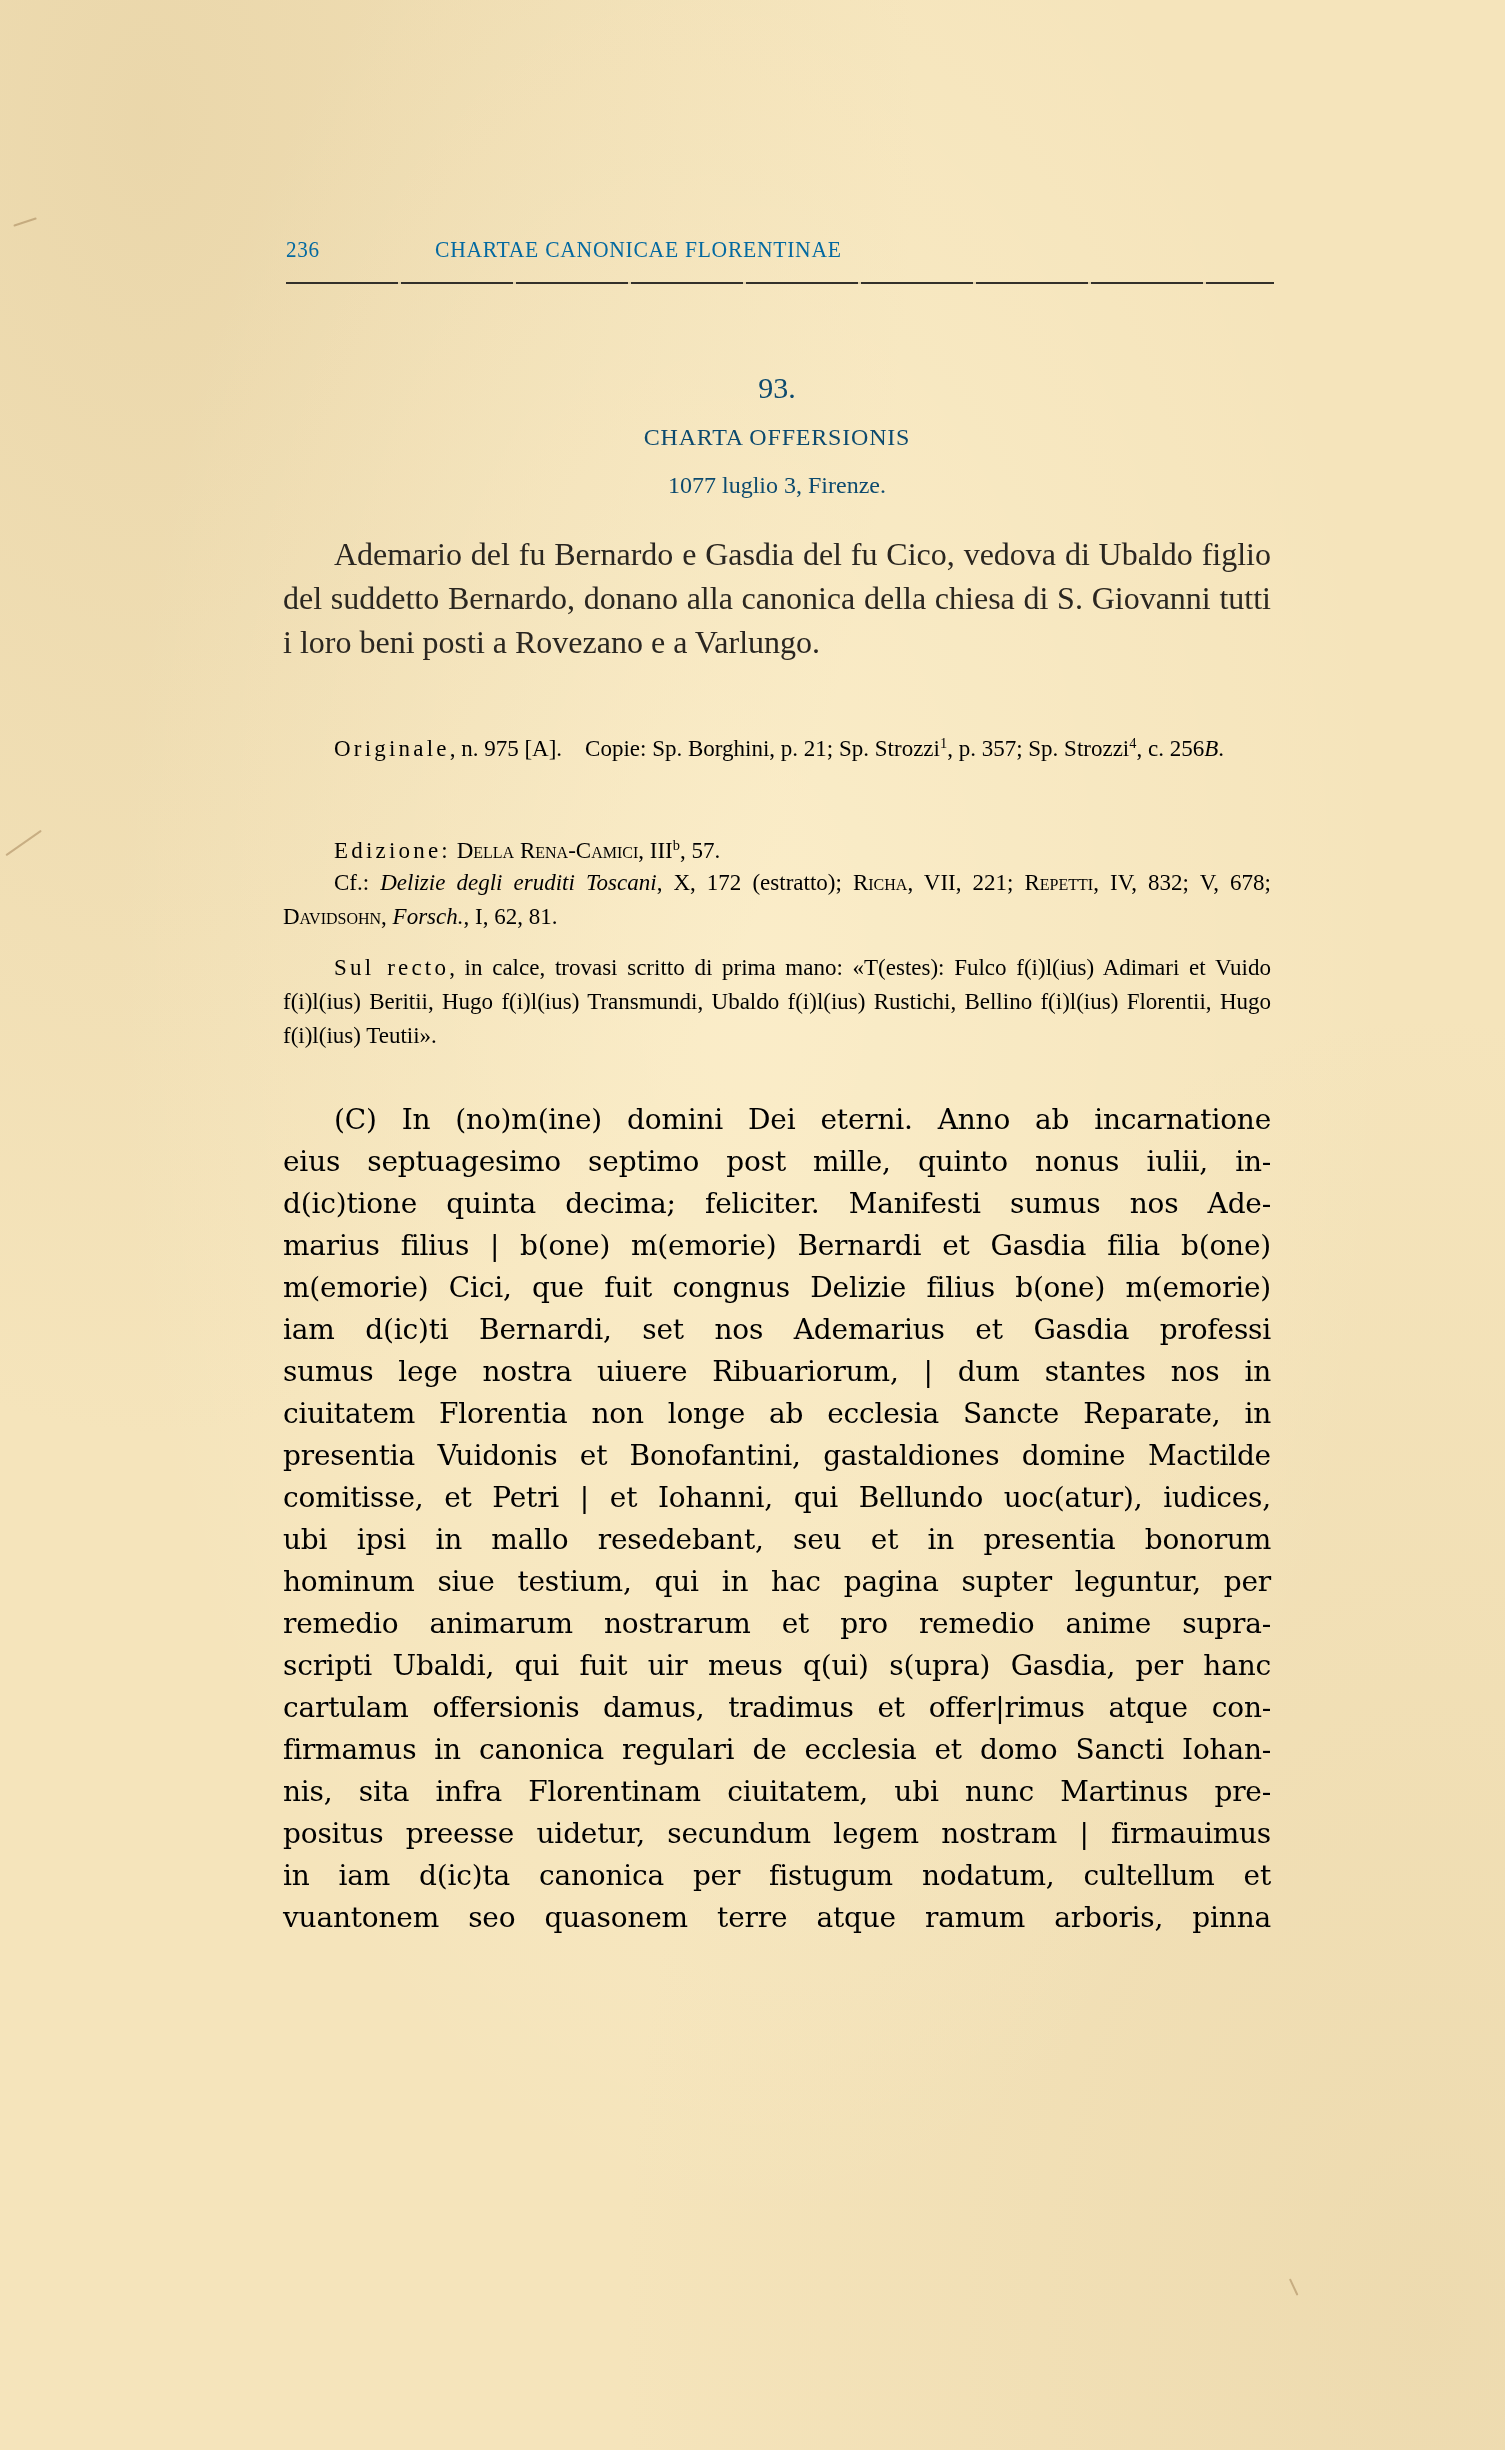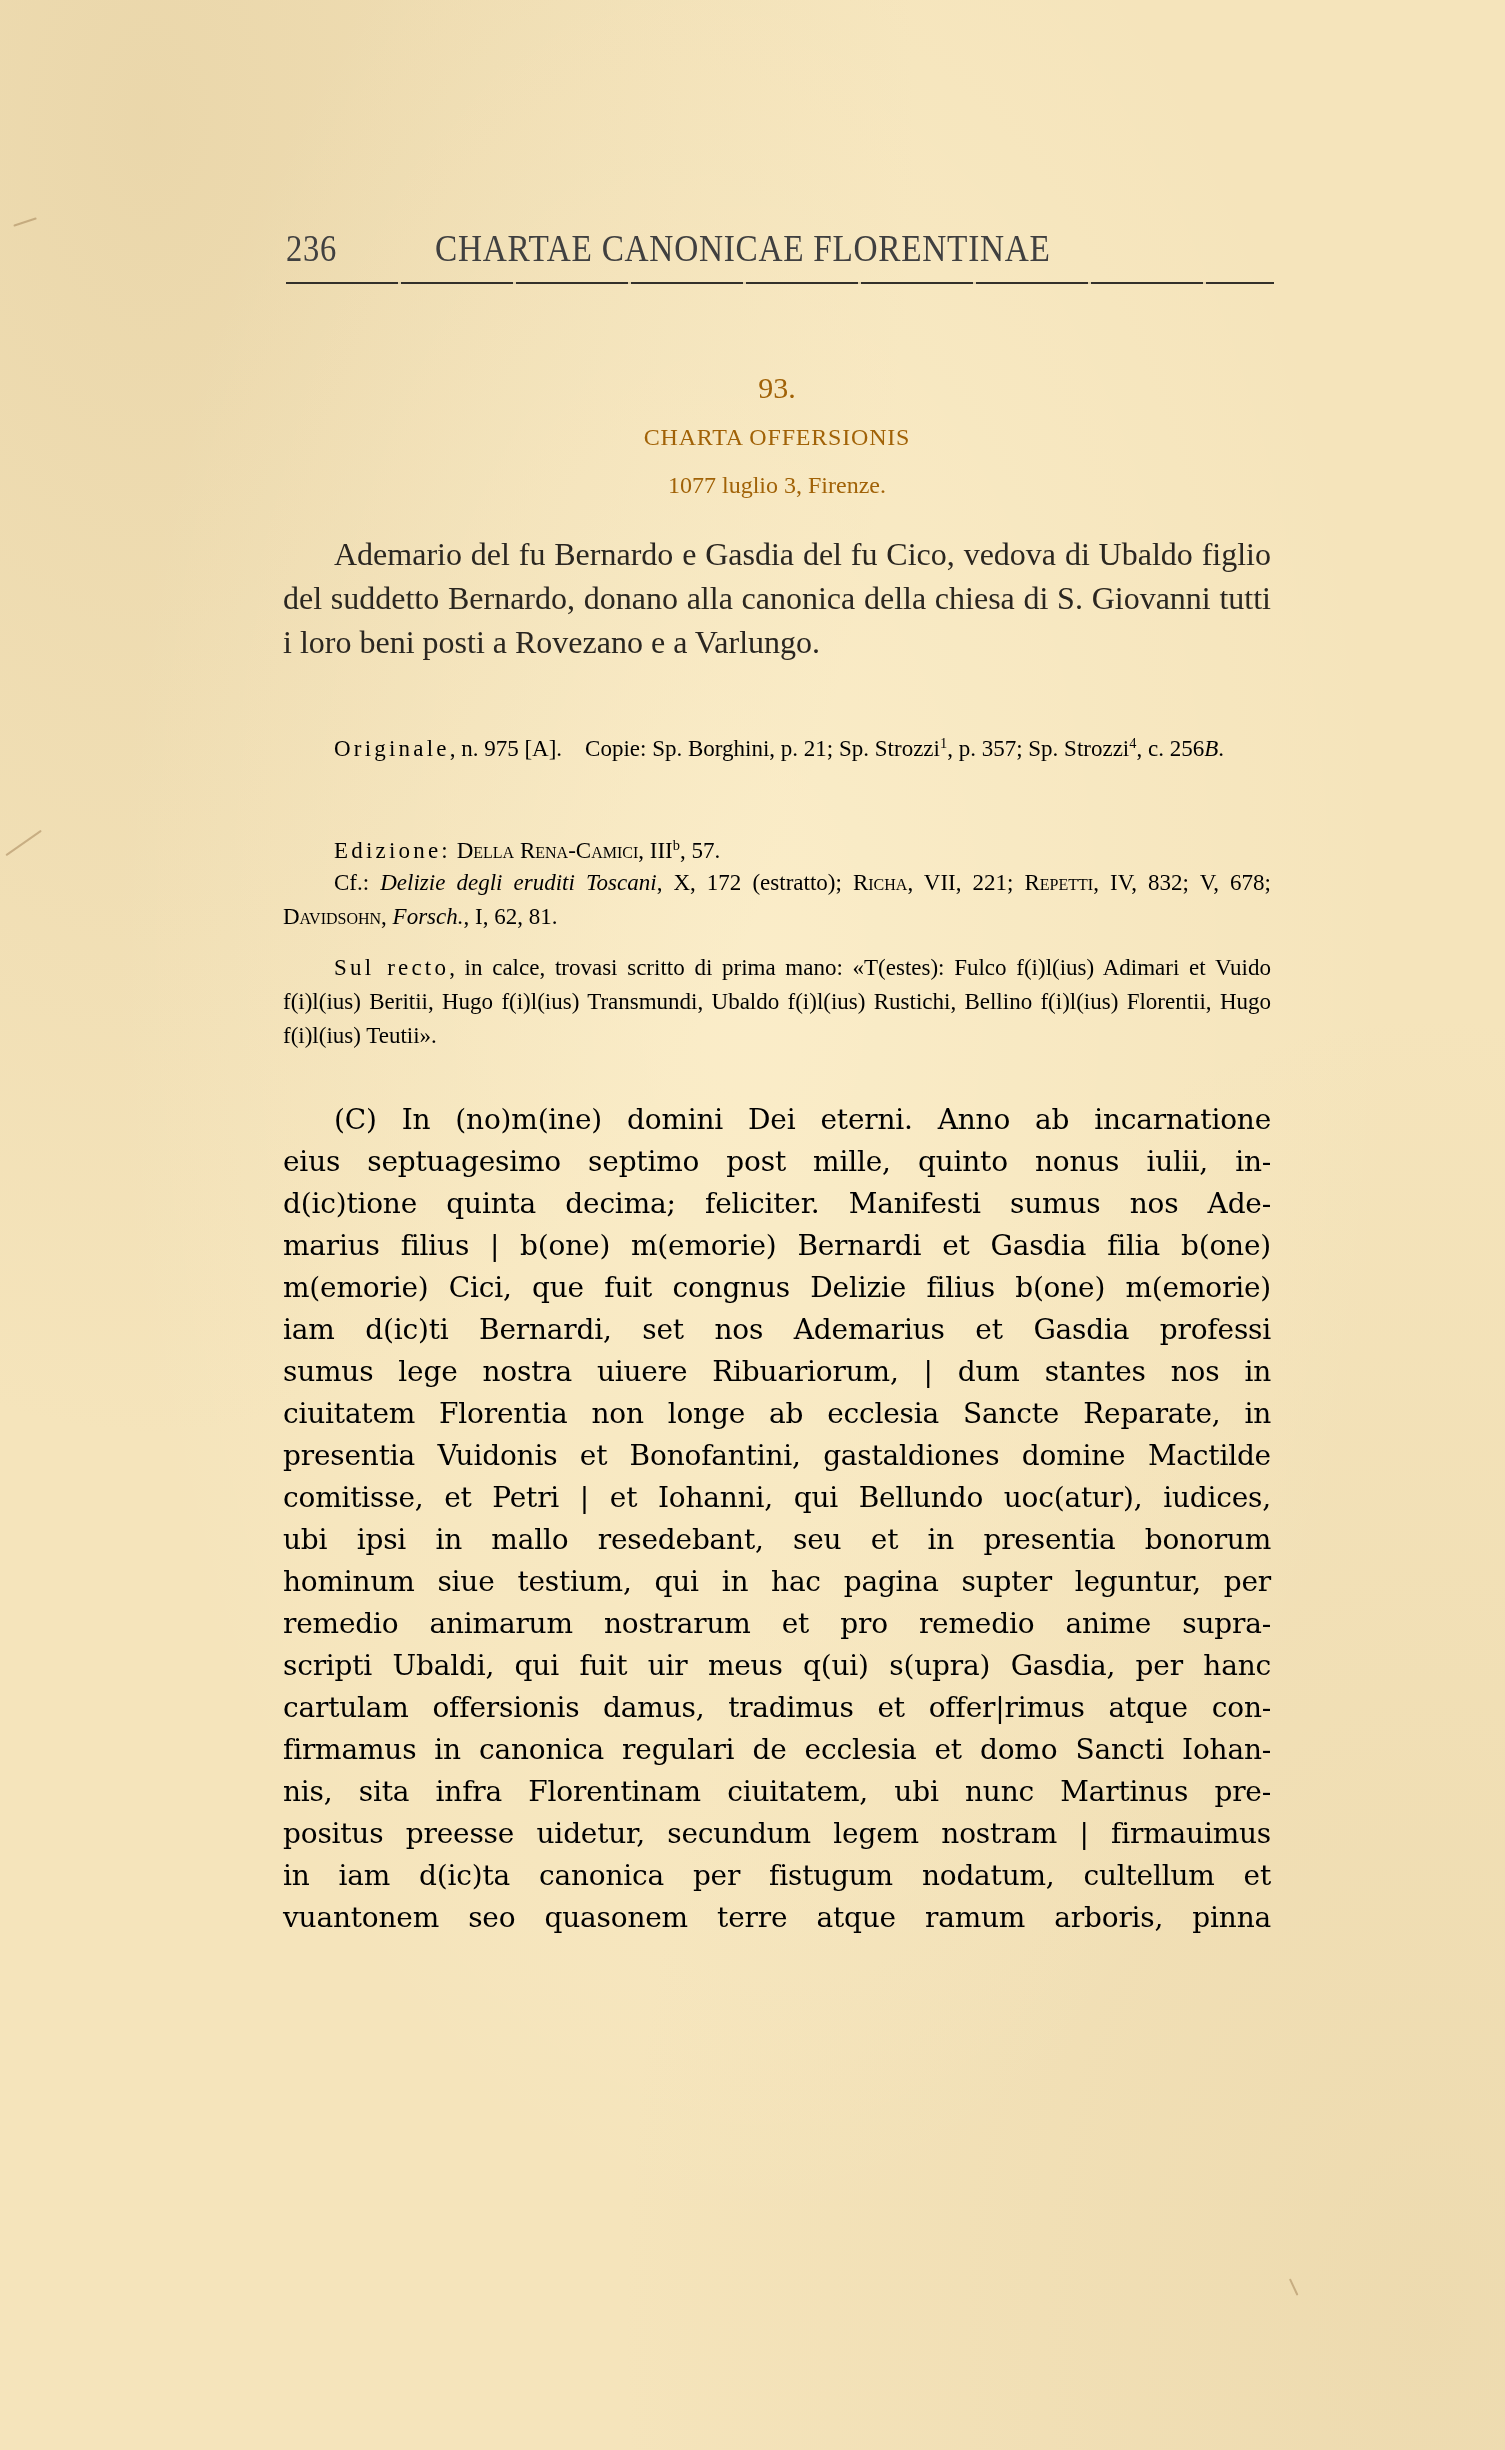--- a/index.html
+++ b/index.html
@@ -11,39 +11,39 @@
       radial-gradient(ellipse at 10% 5%, rgba(214,190,140,0.35) 0%, rgba(214,190,140,0) 40%),
       radial-gradient(ellipse at 95% 95%, rgba(214,190,140,0.25) 0%, rgba(214,190,140,0) 40%);
     position: relative;
     font-family: "DejaVu Serif", "Liberation Serif", serif;
     color: #2a2620;
   }
   .page { position: absolute; left: 283px; top: 0; width: 988px; }
 
   .running-head {
     position: absolute; top: 229px; left: 0; width: 993px; height: 40px;
-    font-family: "Liberation Serif", serif; font-size: 37px; line-height: 40px;
-    letter-spacing: 0.8px; color: #404040;
+    font-family: "Liberation Serif", serif; font-size: 24px; line-height: 40px;
+    letter-spacing: 0.8px; color: #0369a1;
   }
   .running-head .pno { position: absolute; left: 3.2px; top: 0; transform: scaleX(0.88); transform-origin: left; }
   .running-head .title { position: absolute; left: 152px; top: 0; transform: scaleX(0.9); transform-origin: left; white-space: nowrap; }
   .rule {
     position: absolute; top: 282px; left: 3.2px; width: 988px; height: 0;
     border-top: 2.4px dashed #33302a;
     border-top-style: solid;
     background: none;
   }
   .rule::after {
     content: ""; position: absolute; left: 0; right: 0; top: -2.4px; height: 2.4px;
     background: repeating-linear-gradient(90deg, rgba(245,228,187,0) 0 112px, rgba(245,228,187,0.9) 112px 115px);
   }
 
   .doc-number, .doc-title, .doc-date {
     position: absolute; left: 0; width: 988px; text-align: center;
-    font-family: "Liberation Serif", serif; color: #a16207;
+    font-family: "Liberation Serif", serif; color: #0c4a6e;
   }
   .doc-number { top: 372px; font-size: 30px; line-height: 32px; }
   .doc-title { top: 423px; font-size: 24px; line-height: 29px; letter-spacing: 0.8px; }
   .doc-date { top: 471px; font-size: 24px; line-height: 29px; }
 
   .summary {
     position: absolute; top: 532px; left: 0; width: 988px;
     font-family: "Liberation Serif", serif; font-size: 32px; line-height: 44px;
     text-align: justify; text-indent: 51px; color: #2a2620;
     hyphens: manual;

